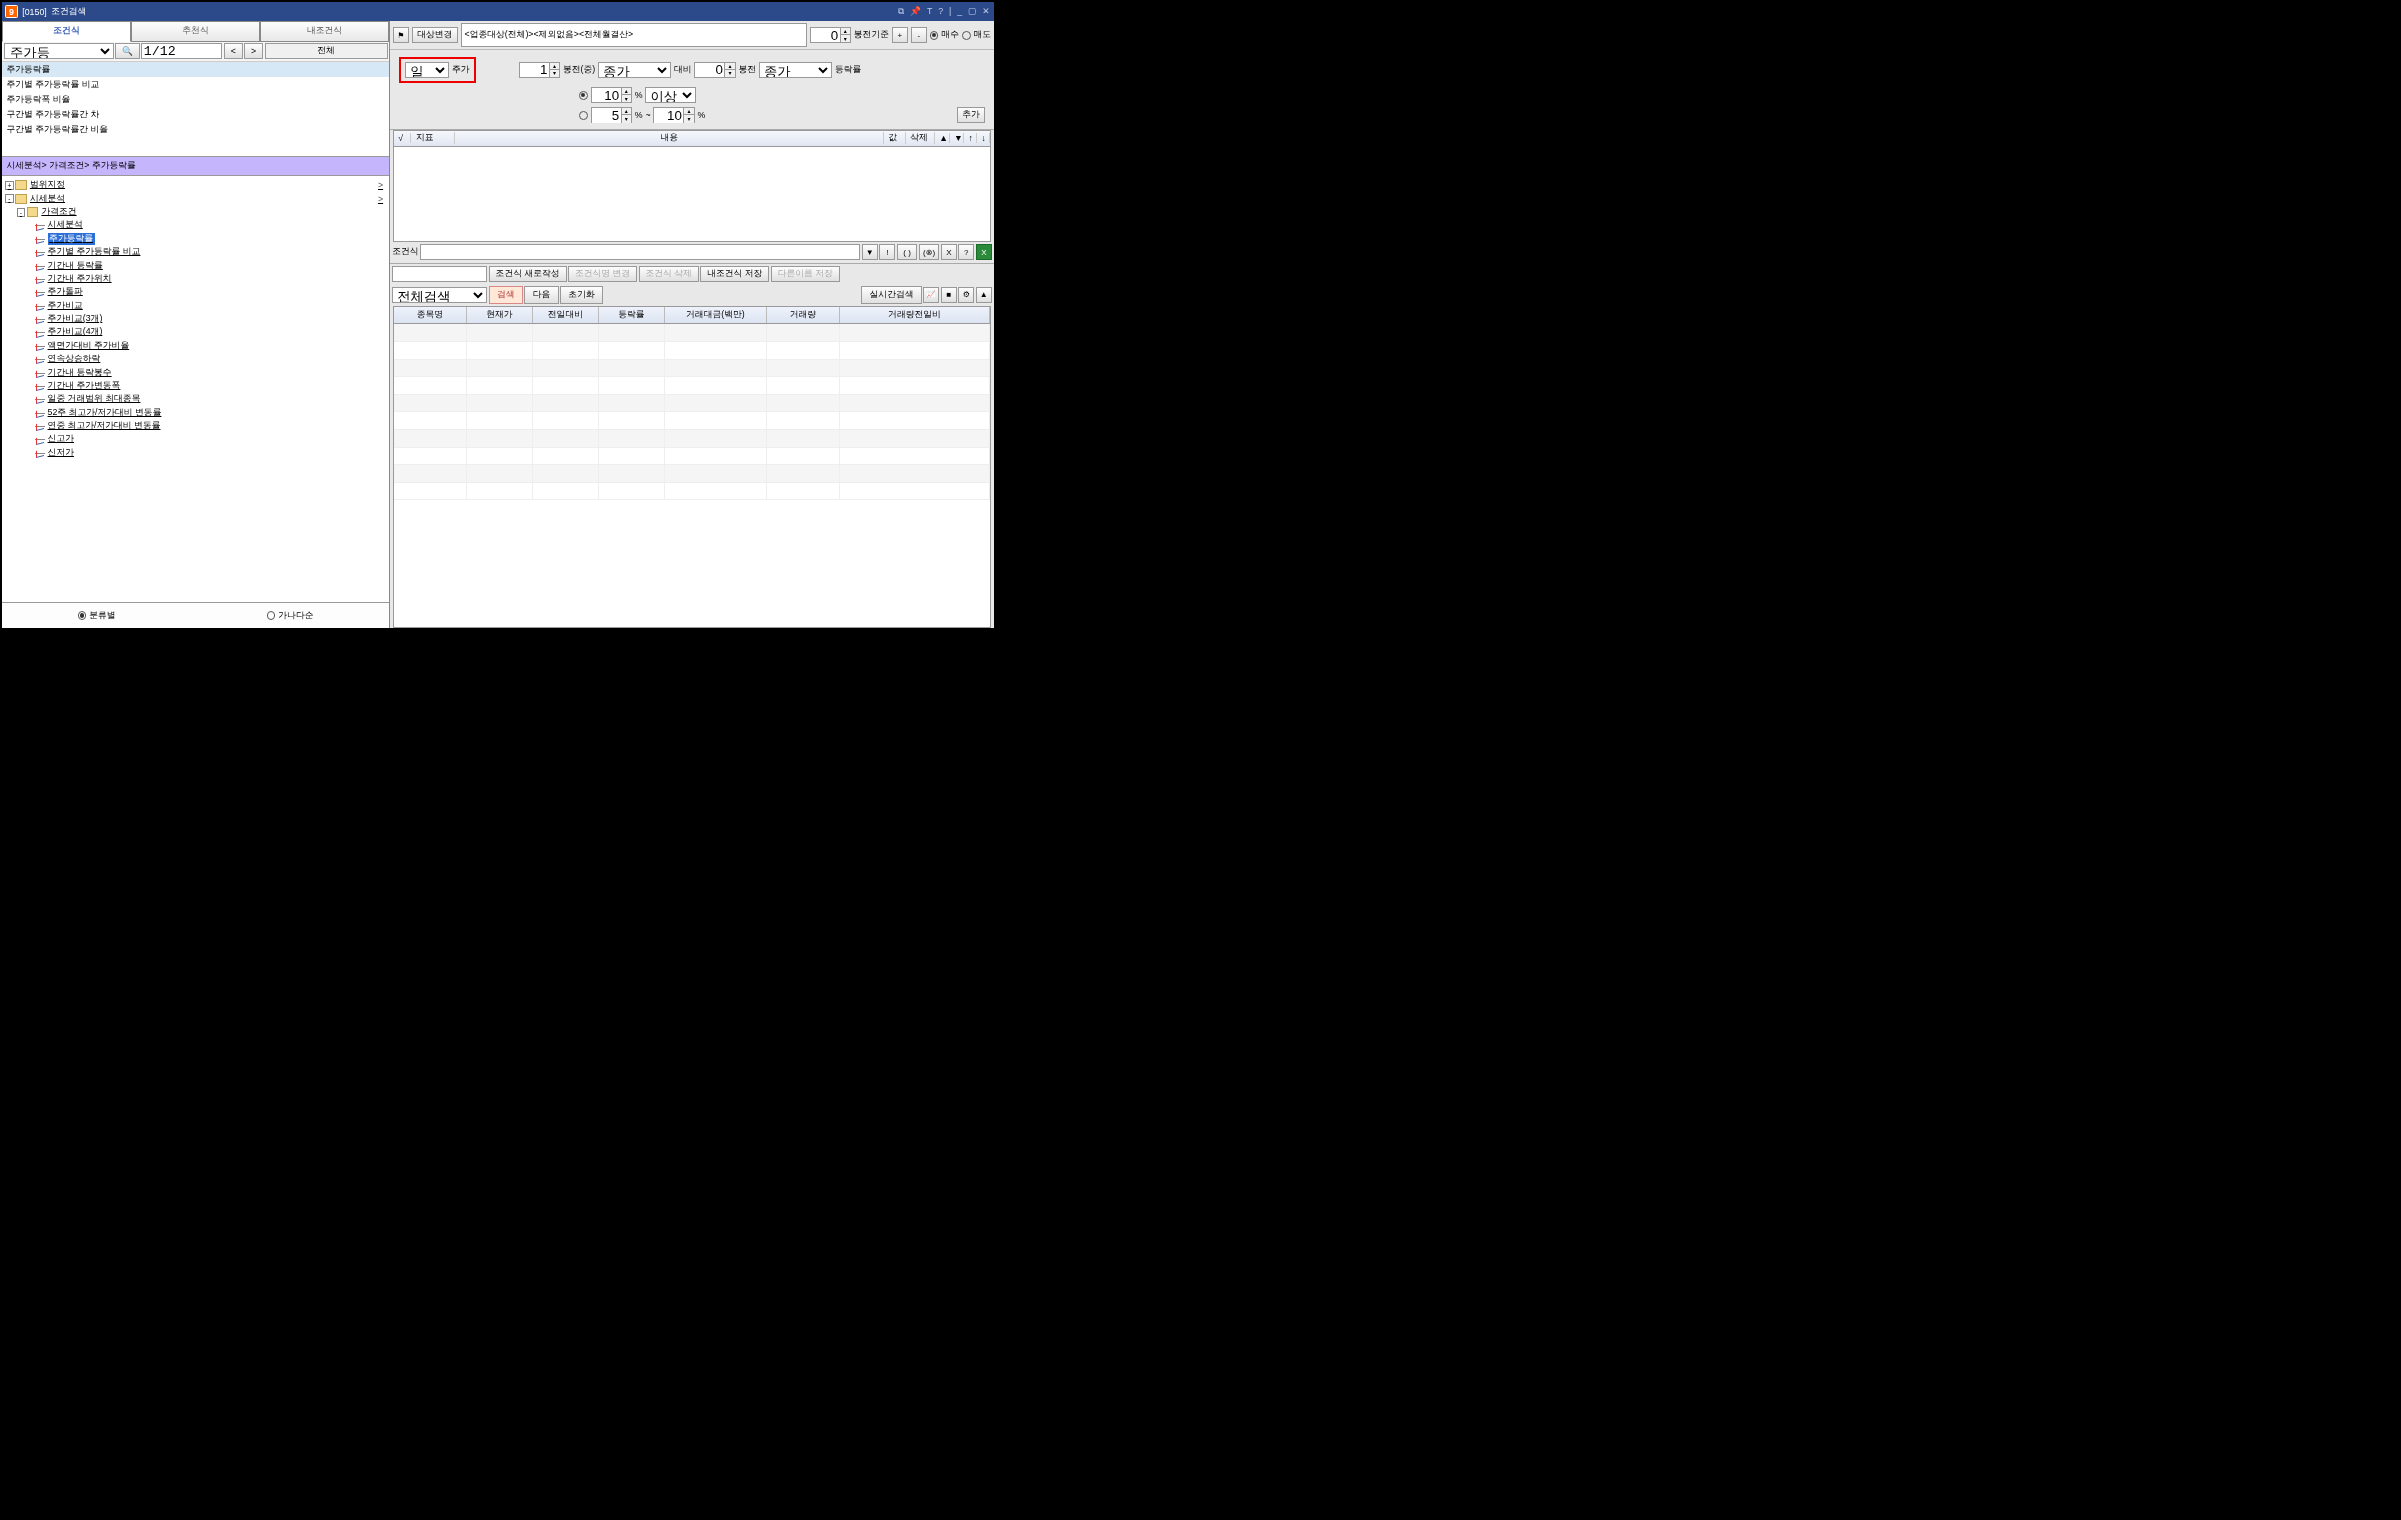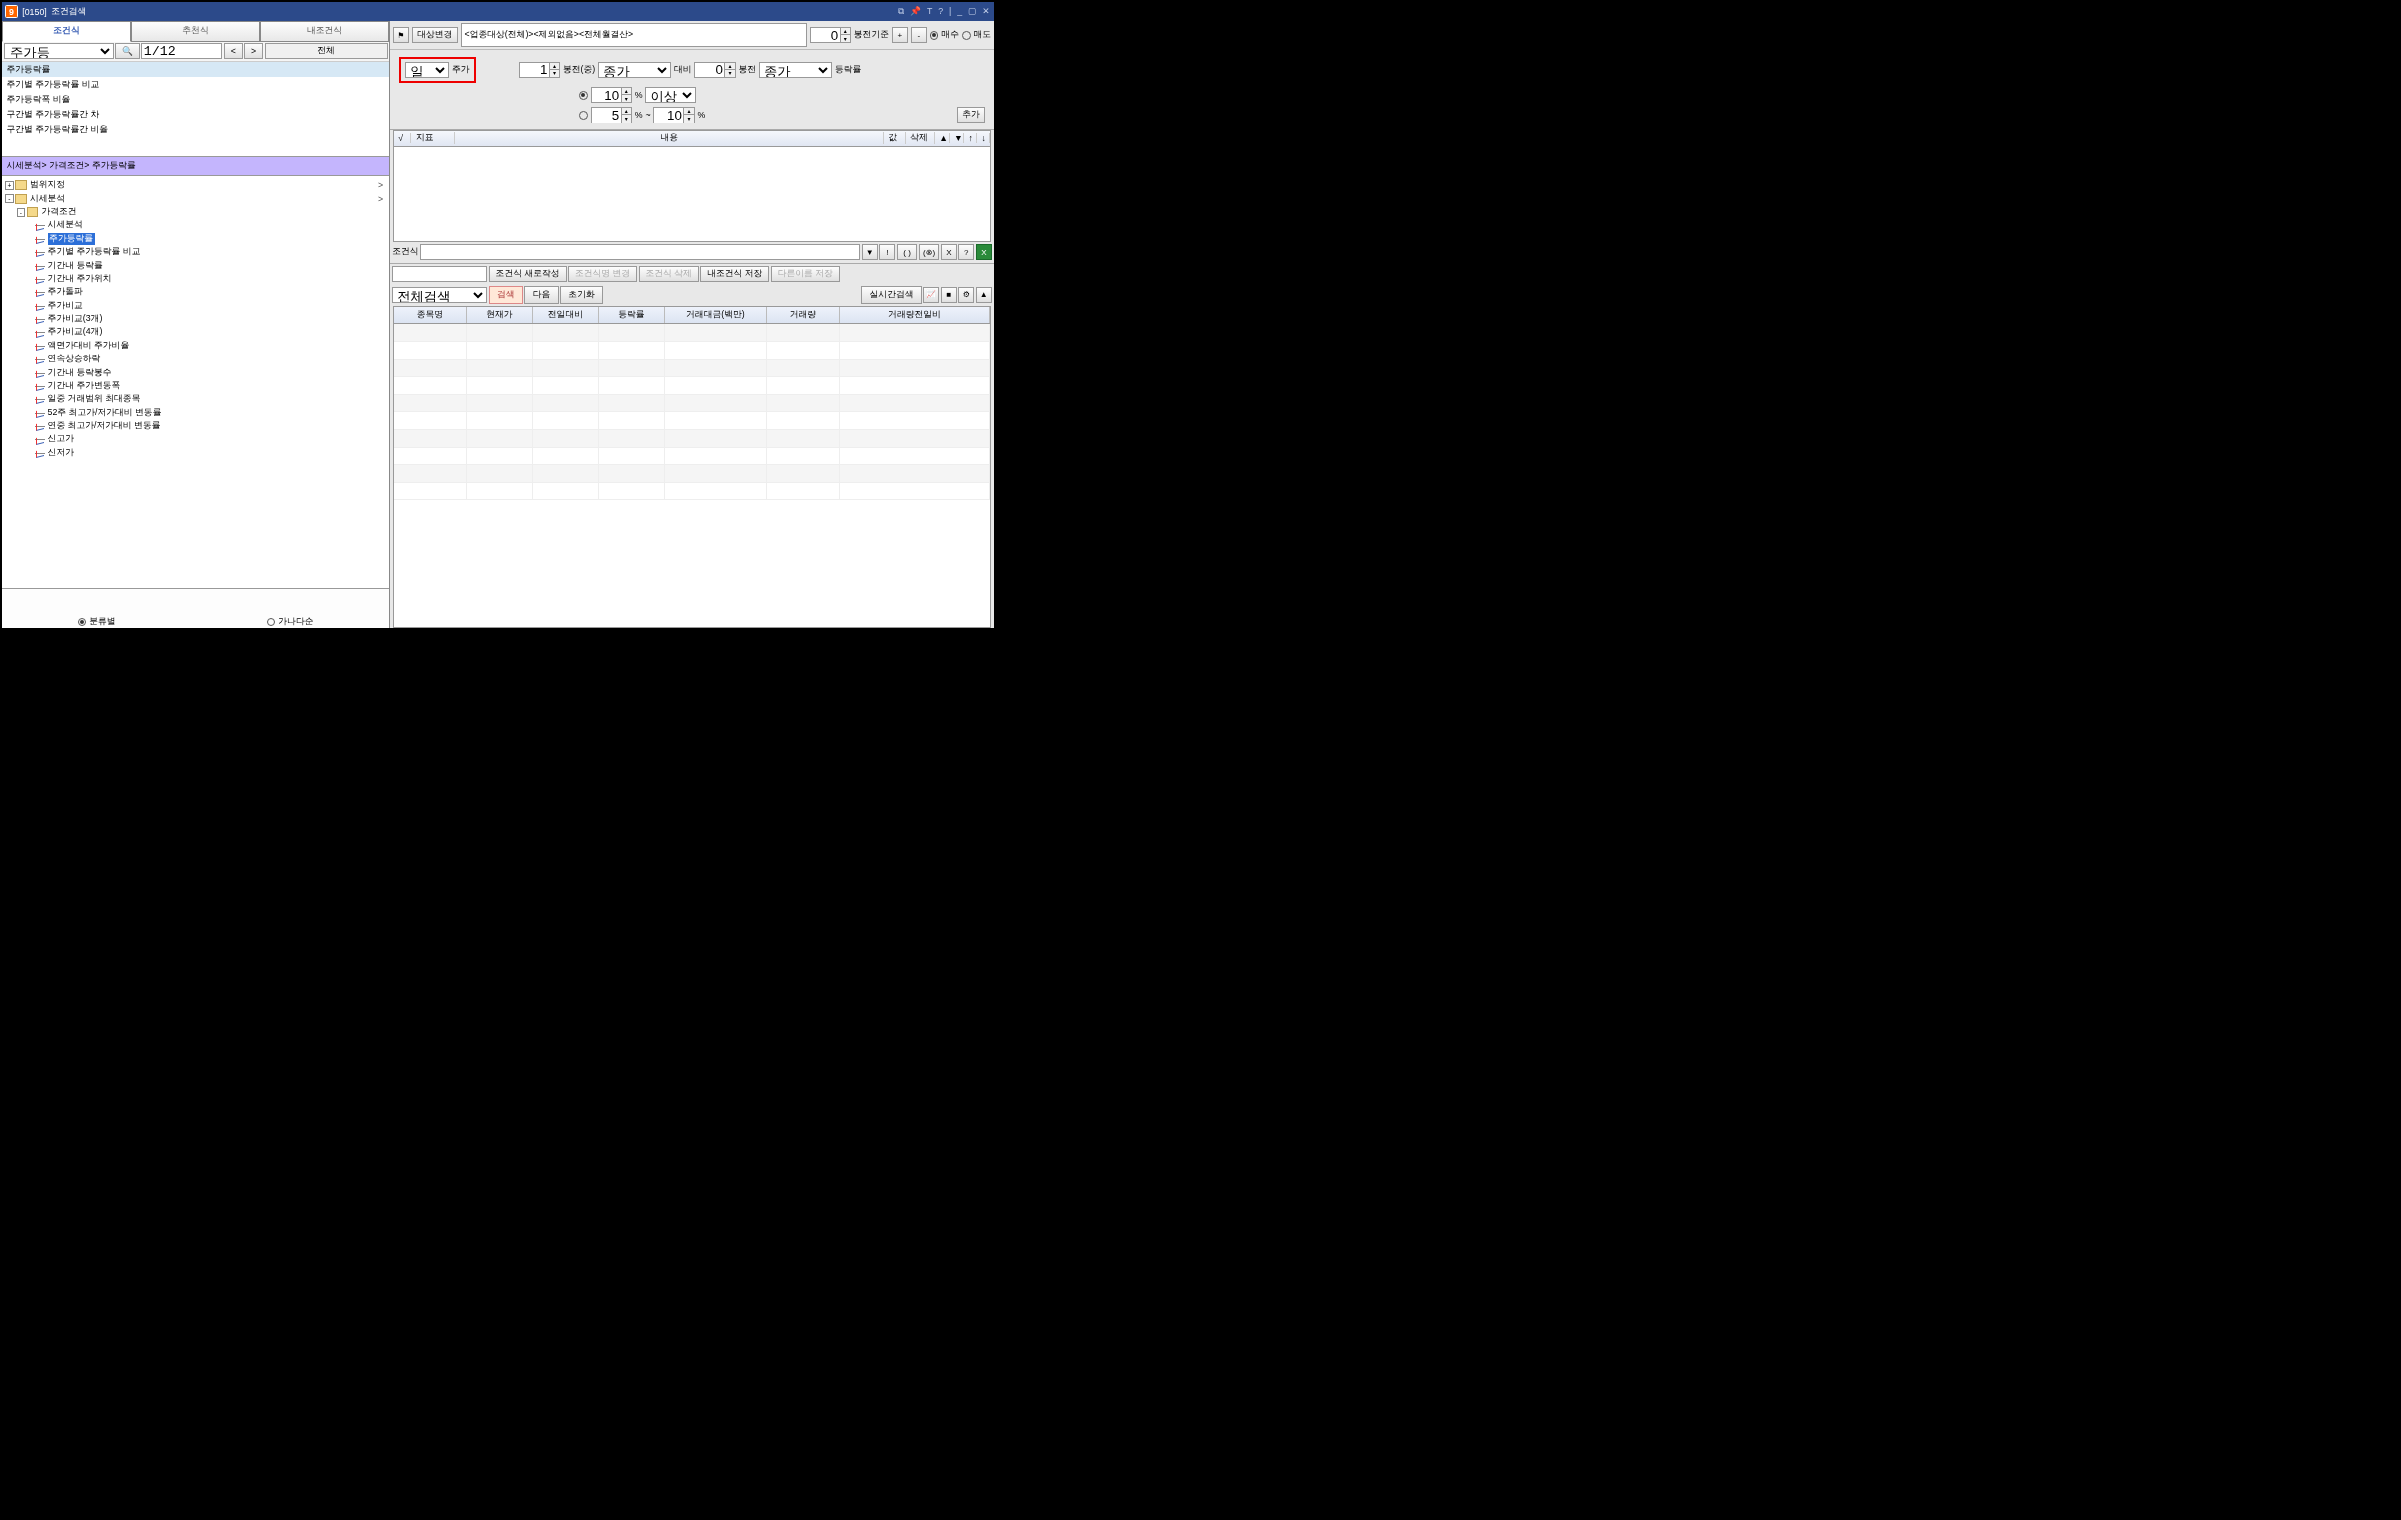--- a/index.html
+++ b/index.html
@@ -26,33 +26,33 @@
 .search-row .btn { height: 16px; border: 0.7px solid #999; background: linear-gradient(#fdfdfd,#e0e0e0); padding: 0 5.9px; cursor: pointer; display: flex; align-items: center; }
 .search-row .btn.wide { background: #f0f0f0; }
 
 .result-list { height: 95px; overflow-y: scroll; border-bottom: 0.7px solid #999; background: #fff; }
 .result-list div { padding: 1.5px 4.4px; cursor: pointer; }
 .result-list div.sel { background: #d6e8f5; }
 
 .breadcrumb { padding: 2.9px 4.4px; border-bottom: 0.7px solid #999; background: #c4b5fd; }
 
 .tree { flex: 1; overflow-y: scroll; background: #fff; padding: 2.9px 1.5px; }
-.tree-row { display: flex; align-items: center; padding: 0.7px 0; cursor: pointer; white-space: nowrap; }
+.tree-row { display: flex; align-items: center; padding: 0.7px 0; cursor: pointer; white-space: nowrap; text-decoration: underline; }
 .tree-row .toggle { width: 8.8px; height: 8.8px; border: 0.7px solid #888; display: inline-flex; align-items: center; justify-content: center; font-size: 6.6px; margin-right: 1.5px; background: #fff; }
 .tree-row .folder { width: 11.7px; height: 10.2px; background: #f5d98a; border: 0.7px solid #c0a050; margin-right: 2.9px; }
 .tree-row .leaf-icon { width: 10.2px; height: 8.8px; margin-right: 2.9px; display: inline-block; position: relative; }
 .tree-row .leaf-icon::before { content:""; position:absolute; left:0; top:4.4px; width:10.2px; height:0.7px; background:#888; }
 .tree-row .leaf-icon::after { content:""; position:absolute; left:1.5px; top:1.5px; width:7.3px; height:5.9px; border-left:0.7px solid #e33; border-bottom:0.7px solid #3a5fb5; transform: skewY(-15deg); }
 .tree-row.selected span.label { background: #2c6fd8; color: #fff; padding: 0 1.5px; }
 .tree-row .arrow { margin-left: auto; margin-right: 4.4px; color: #555; }
 .tree-row.lvl0 { padding-left: 1.5px; }
 .tree-row.lvl1 { padding-left: 13px; }
 .tree-row.lvl2 { padding-left: 31px; }
 
-.sort-row { height: 40px; display: flex; align-items: flex-end; justify-content: space-around; border-top: 0.7px solid #999; background: #fdfdfd; }
+.sort-row { height: 26px; display: flex; align-items: center; justify-content: space-around; border-top: 0.7px solid #999; background: #fdfdfd; }
 .radio { display: flex; align-items: center; gap: 2.9px; }
 .radio .dot { width: 8.8px; height: 8.8px; border: 0.7px solid #555; border-radius: 50%; display: flex; align-items: center; justify-content: center; }
 .radio .dot.on::after { content:""; width:4.4px; height:4.4px; background:#333; border-radius:50%; }
 
 
 .right { flex: 1; display: flex; flex-direction: column; background: #e8e8e8; }
 
 .r-row { display: flex; align-items: center; gap: 2.9px; padding: 2.2px 2.9px; }
 .ctrl { height: 24px; border: 0.7px solid #999; background: #fff; display: inline-flex; align-items: center; padding: 0 2.9px; }
 .btn-sm { height: 16px; border: 0.7px solid #999; background: linear-gradient(#fdfdfd,#e0e0e0); padding: 0 4.4px; cursor: pointer; display: inline-flex; align-items: center; }

